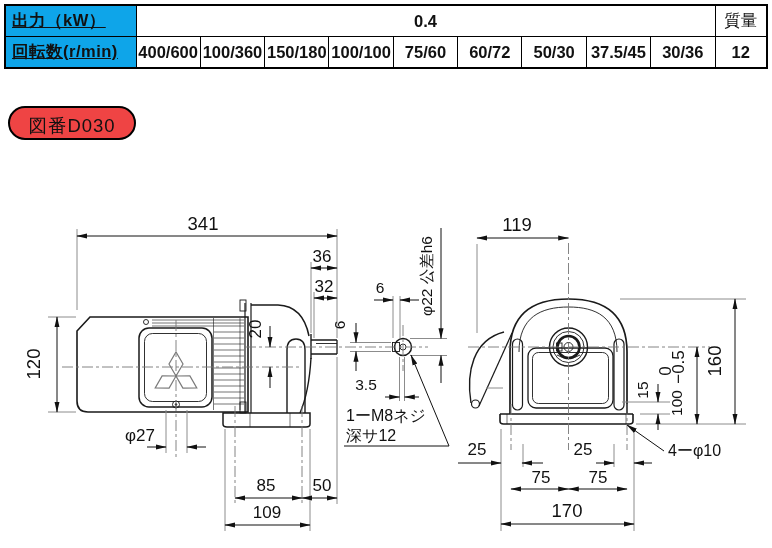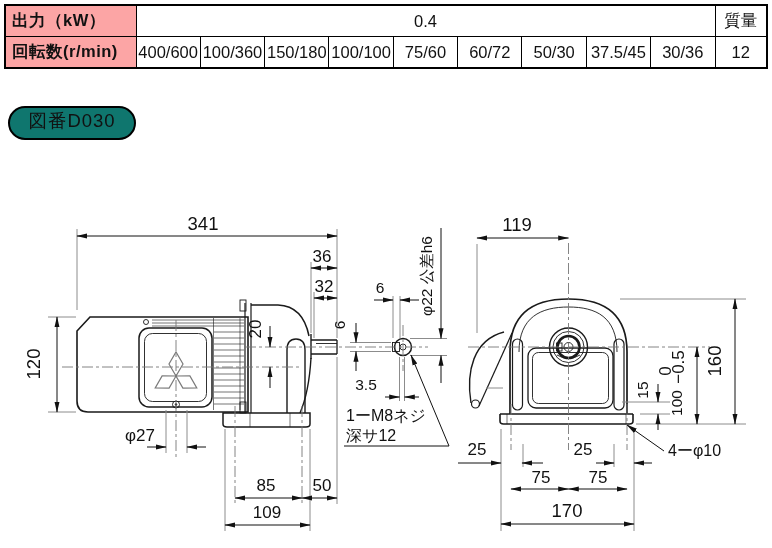--- a/index.html
+++ b/index.html
@@ -5,29 +5,29 @@
   html,body{margin:0;padding:0;background:#fff;}
   body{width:772px;height:548px;position:relative;overflow:hidden;
        font-family:"Liberation Sans","DejaVu Sans",sans-serif;color:#111;}
 
   
   .spec-table{position:absolute;left:4px;top:4px;width:764px;
               border-collapse:collapse;table-layout:fixed;}
   .spec-table td{border:1.8px solid #000;height:30px;text-align:center;
                  font-size:16.5px;padding:0;white-space:nowrap;overflow:hidden;}
   .spec-table{border:2.5px solid #000;}
-  .spec-table td.lab{background:#fca5a5;text-align:left;padding-left:6px;
-                     font-weight:bold;letter-spacing:.5px;}
-  .spec-table td.num{font-weight:normal;}
+  .spec-table td.lab{background:#0ea5e9;text-align:left;padding-left:6px;
+                     font-weight:bold;letter-spacing:.5px;text-decoration:underline;}
+  .spec-table td.num{font-weight:bold;}
 
   
   .fig-badge{position:absolute;left:8px;top:106px;width:124px;height:30px;
              border:2.5px solid #000;border-radius:17px;display:flex;
-             align-items:flex-start;justify-content:center;font-size:18.5px;
-             letter-spacing:1px;background:#0f766e;}
+             align-items:flex-end;justify-content:center;font-size:18.5px;
+             letter-spacing:1px;background:#ef4444;}
 
   
   svg{position:absolute;left:0;top:0;}
   .out  {stroke:#1a1a1a;fill:none;}
   .thin {stroke:#1a1a1a;fill:none;stroke-width:.9;}
   .fin  {stroke:#1a1a1a;fill:none;stroke-width:.6;}
   .ext  {stroke:#8c8c8c;fill:none;stroke-width:1;}
   .cl   {stroke:#777;fill:none;stroke-width:.9;stroke-dasharray:11 3 3 3;}
   .dim  {stroke:#111;fill:none;stroke-width:1;}
   .logo {stroke:#7a7a7a;fill:none;stroke-width:1.2;}

